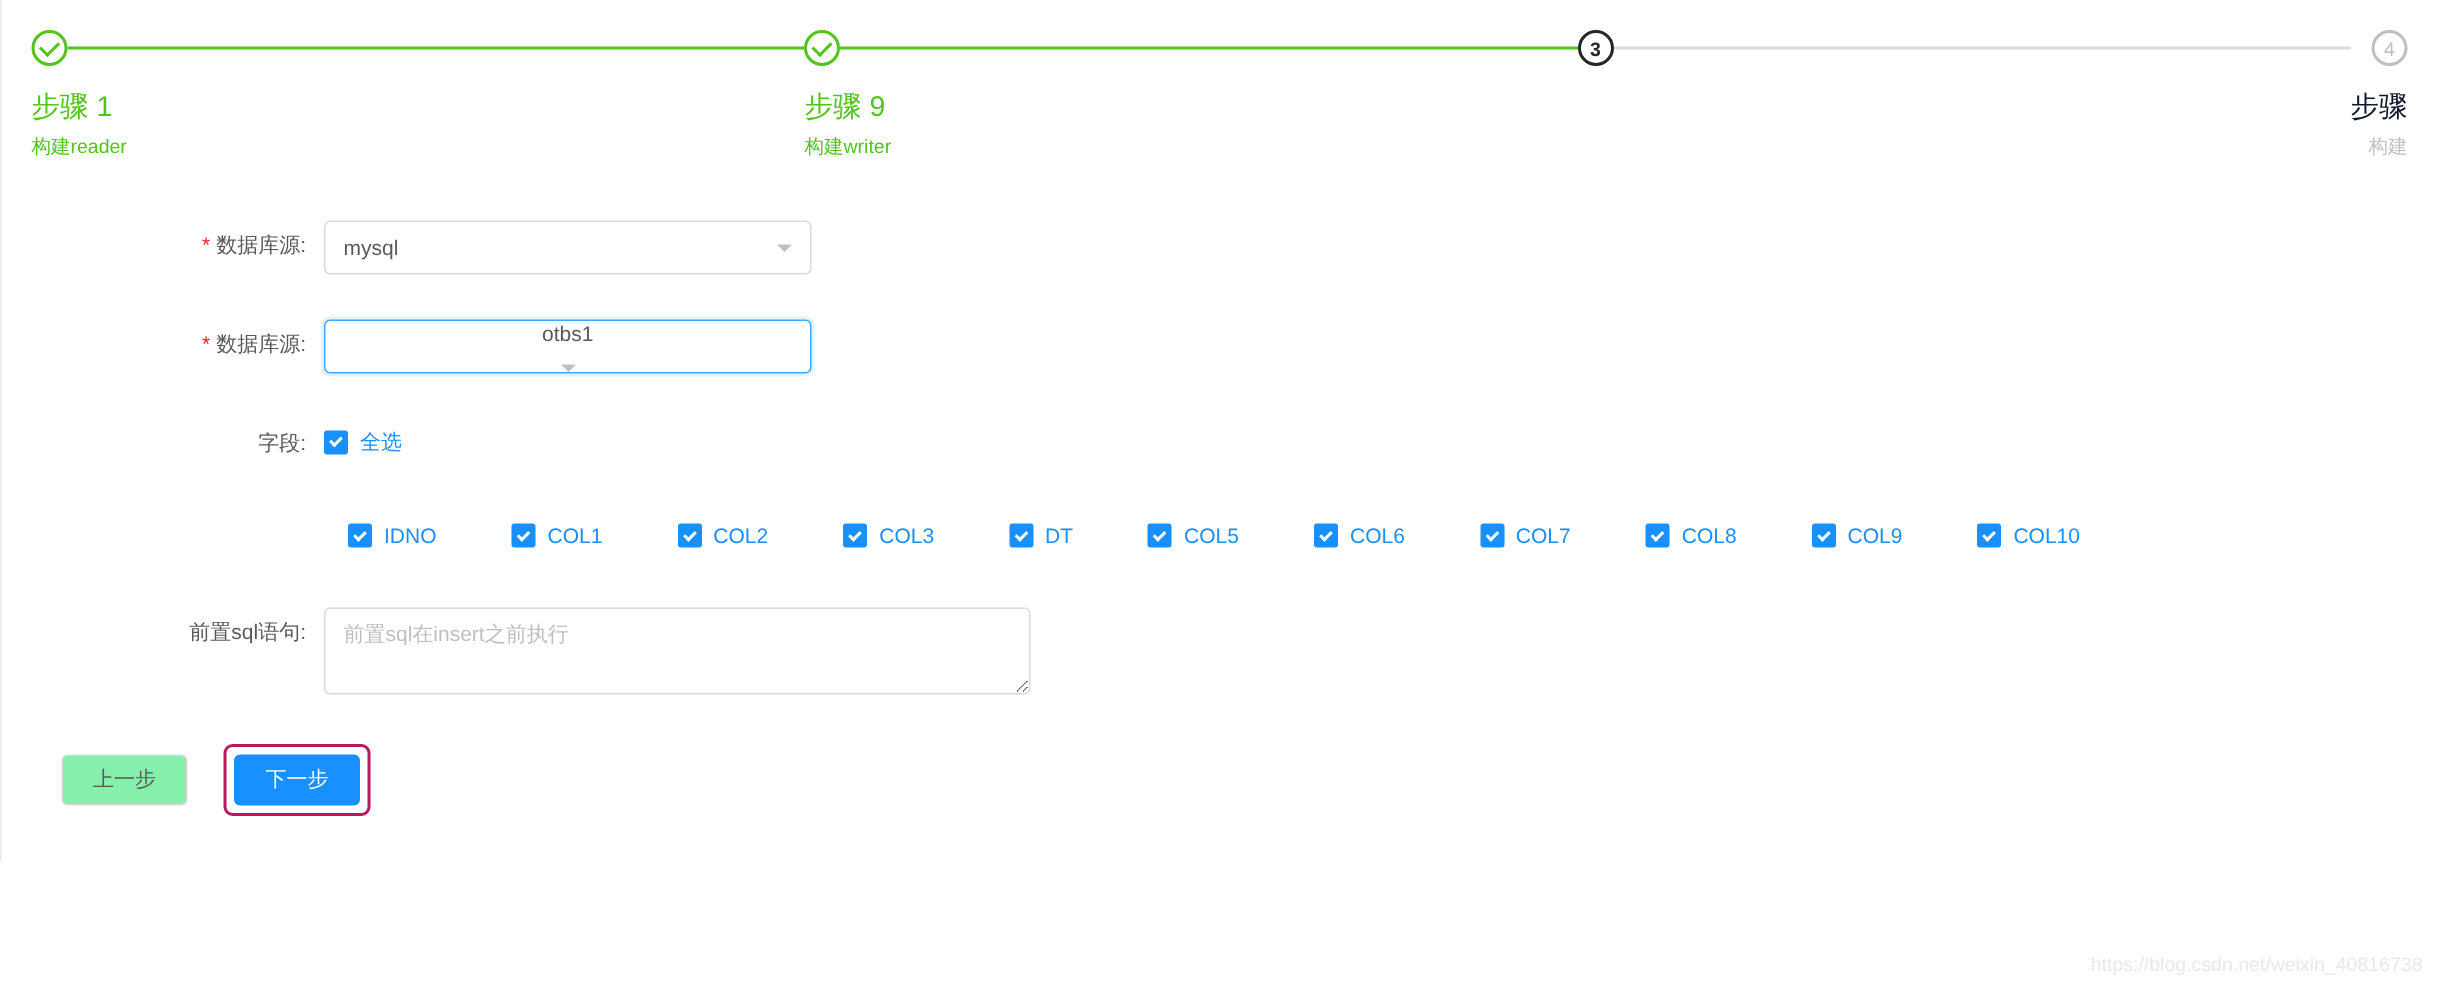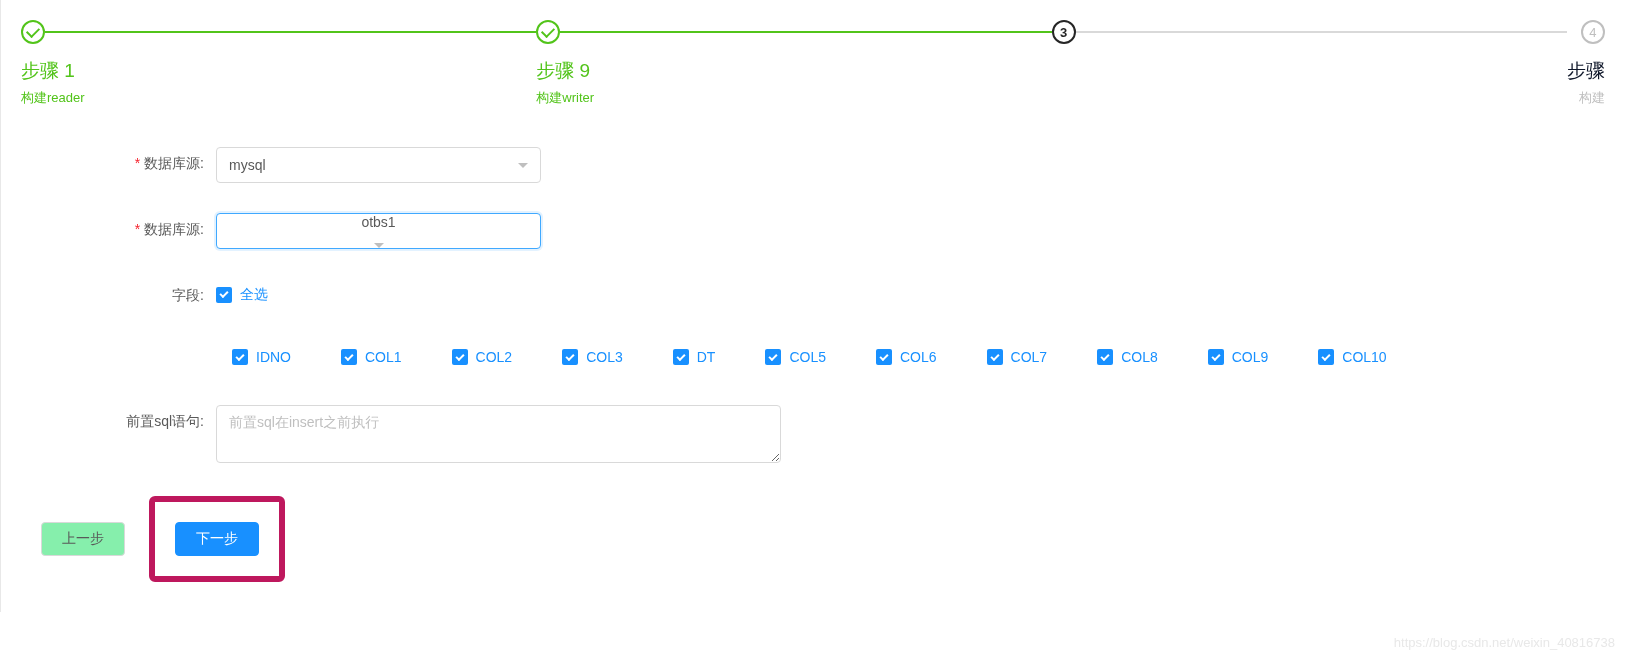--- a/index.html
+++ b/index.html
@@ -78,33 +78,33 @@
   }
   .cb-item { display: inline-flex; align-items: center; color: #1890ff; margin-right: 50px; cursor: pointer; }
   .cb-item:last-child { margin-right: 0; }
   .cb-list { display: flex; flex-wrap: wrap; padding-top: 8px; margin-left: 16px; }
 
   .fields-row .form-control { padding-top: 4px; }
   .columns-row { margin-bottom: 40px; }
   .columns-row .form-label { width: 195px; }
 
   .textarea {
-    width: 565px; min-height: 58px; border: 1px solid #d9d9d9; border-radius: 4px;
+    width: 471px; min-height: 58px; border: 1px solid #d9d9d9; border-radius: 4px;
     padding: 8px 12px; font-family: inherit; font-size: 14px; color: #595959;
     resize: both; outline: none;
   }
   .textarea::placeholder { color: #bfbfbf; }
 
   .actions { display: flex; gap: 24px; padding-left: 20px; margin-top: 30px; align-items: center; }
   .btn {
     height: 34px; padding: 0 20px; border-radius: 4px; border: 1px solid #d9d9d9;
     background: #86efac; color: #595959; cursor: pointer; font-size: 14px;
   }
   .btn-primary { background: #1890ff; border-color: #1890ff; color: #fff; }
-  .highlight-box { border: 6px solid #be185d; border-radius: 6px; padding: 20px; display: inline-flex; }
+  .highlight-box { border: 2px solid #be185d; border-radius: 6px; padding: 5px; display: inline-flex; }
 
   .watermark {
     position: fixed; right: 10px; bottom: 10px; color: #e8e8e8; font-size: 13px; pointer-events: none;
   }
 </style>
 </head>
 <body>
 
 <div class="container">
 

